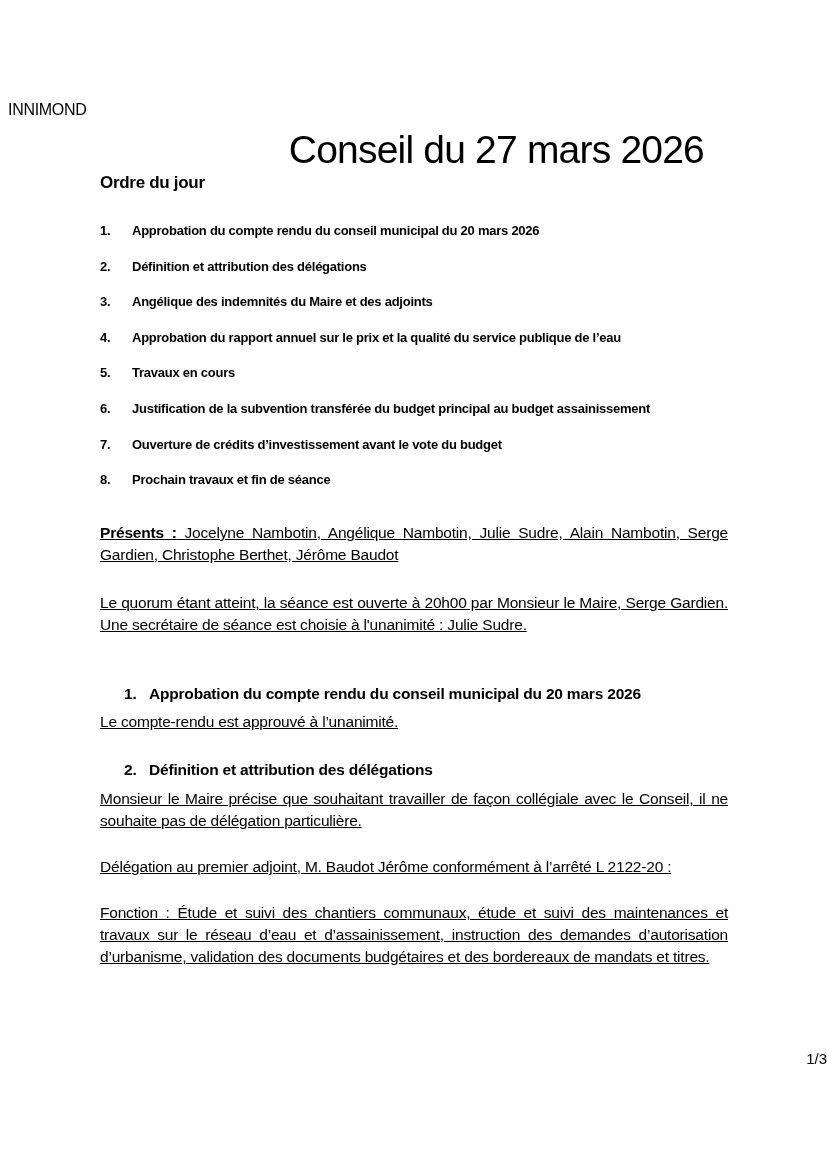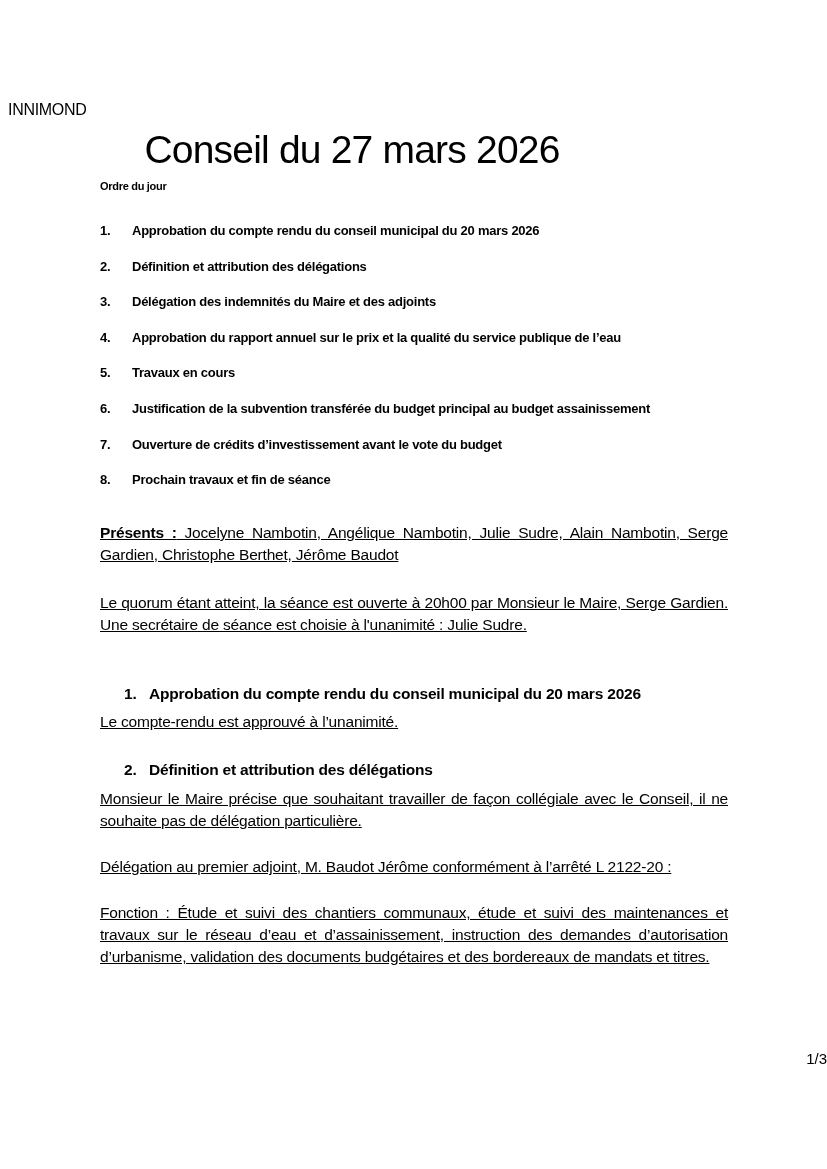--- a/index.html
+++ b/index.html
@@ -9,26 +9,26 @@
     color: #000;
   }
   .page { position: absolute; left: 0; top: 0; width: 827px; height: 1169px; }
   .org {
     position: absolute; left: 8px; width: 827px; top: 101px;
     text-align: left; font-size: 16px; letter-spacing: -0.3px;
     font-family: "Liberation Sans", sans-serif;
   }
   .title {
     position: absolute; left: 0; width: 704px; top: 128px;
-    text-align: center; font-size: 39px; letter-spacing: -0.8px;
+    text-align: right; font-size: 39px; letter-spacing: -0.8px;
     font-family: "Liberation Sans", sans-serif;
   }
   .agenda-title {
-    position: absolute; left: 100px; top: 180px;
-    font-weight: bold; font-size: 11px; letter-spacing: -0.3px;
+    position: absolute; left: 100px; top: 173px;
+    font-weight: bold; font-size: 17px; letter-spacing: -0.3px;
     font-family: "Liberation Sans", sans-serif;
   }
   .agenda { position: absolute; left: 100px; top: 223px; width: 640px; margin: 0; padding: 0; list-style: none; }
   .agenda li {
     height: 35.6px; font-size: 13px; font-weight: bold;
     font-family: "Liberation Sans", sans-serif; letter-spacing: -0.25px;
     display: flex; white-space: nowrap;
   }
   .agenda .num { width: 32px; flex: none; }
   .body-text {
@@ -64,21 +64,21 @@
     <li>
         <span class="num">1.</span>
         <span>Approbation du compte rendu du conseil municipal du 20 mars 2026</span>
       </li>
     <li>
         <span class="num">2.</span>
         <span>Définition et attribution des délégations</span>
       </li>
     <li>
         <span class="num">3.</span>
-        <span>Délégation des indemnités du Maire et des adjoints</span>
+        <span>Angélique des indemnités du Maire et des adjoints</span>
       </li>
     <li>
         <span class="num">4.</span>
         <span>Approbation du rapport annuel sur le prix et la qualité du service publique de l’eau</span>
       </li>
     <li>
         <span class="num">5.</span>
         <span>Travaux en cours</span>
       </li>
     <li>

